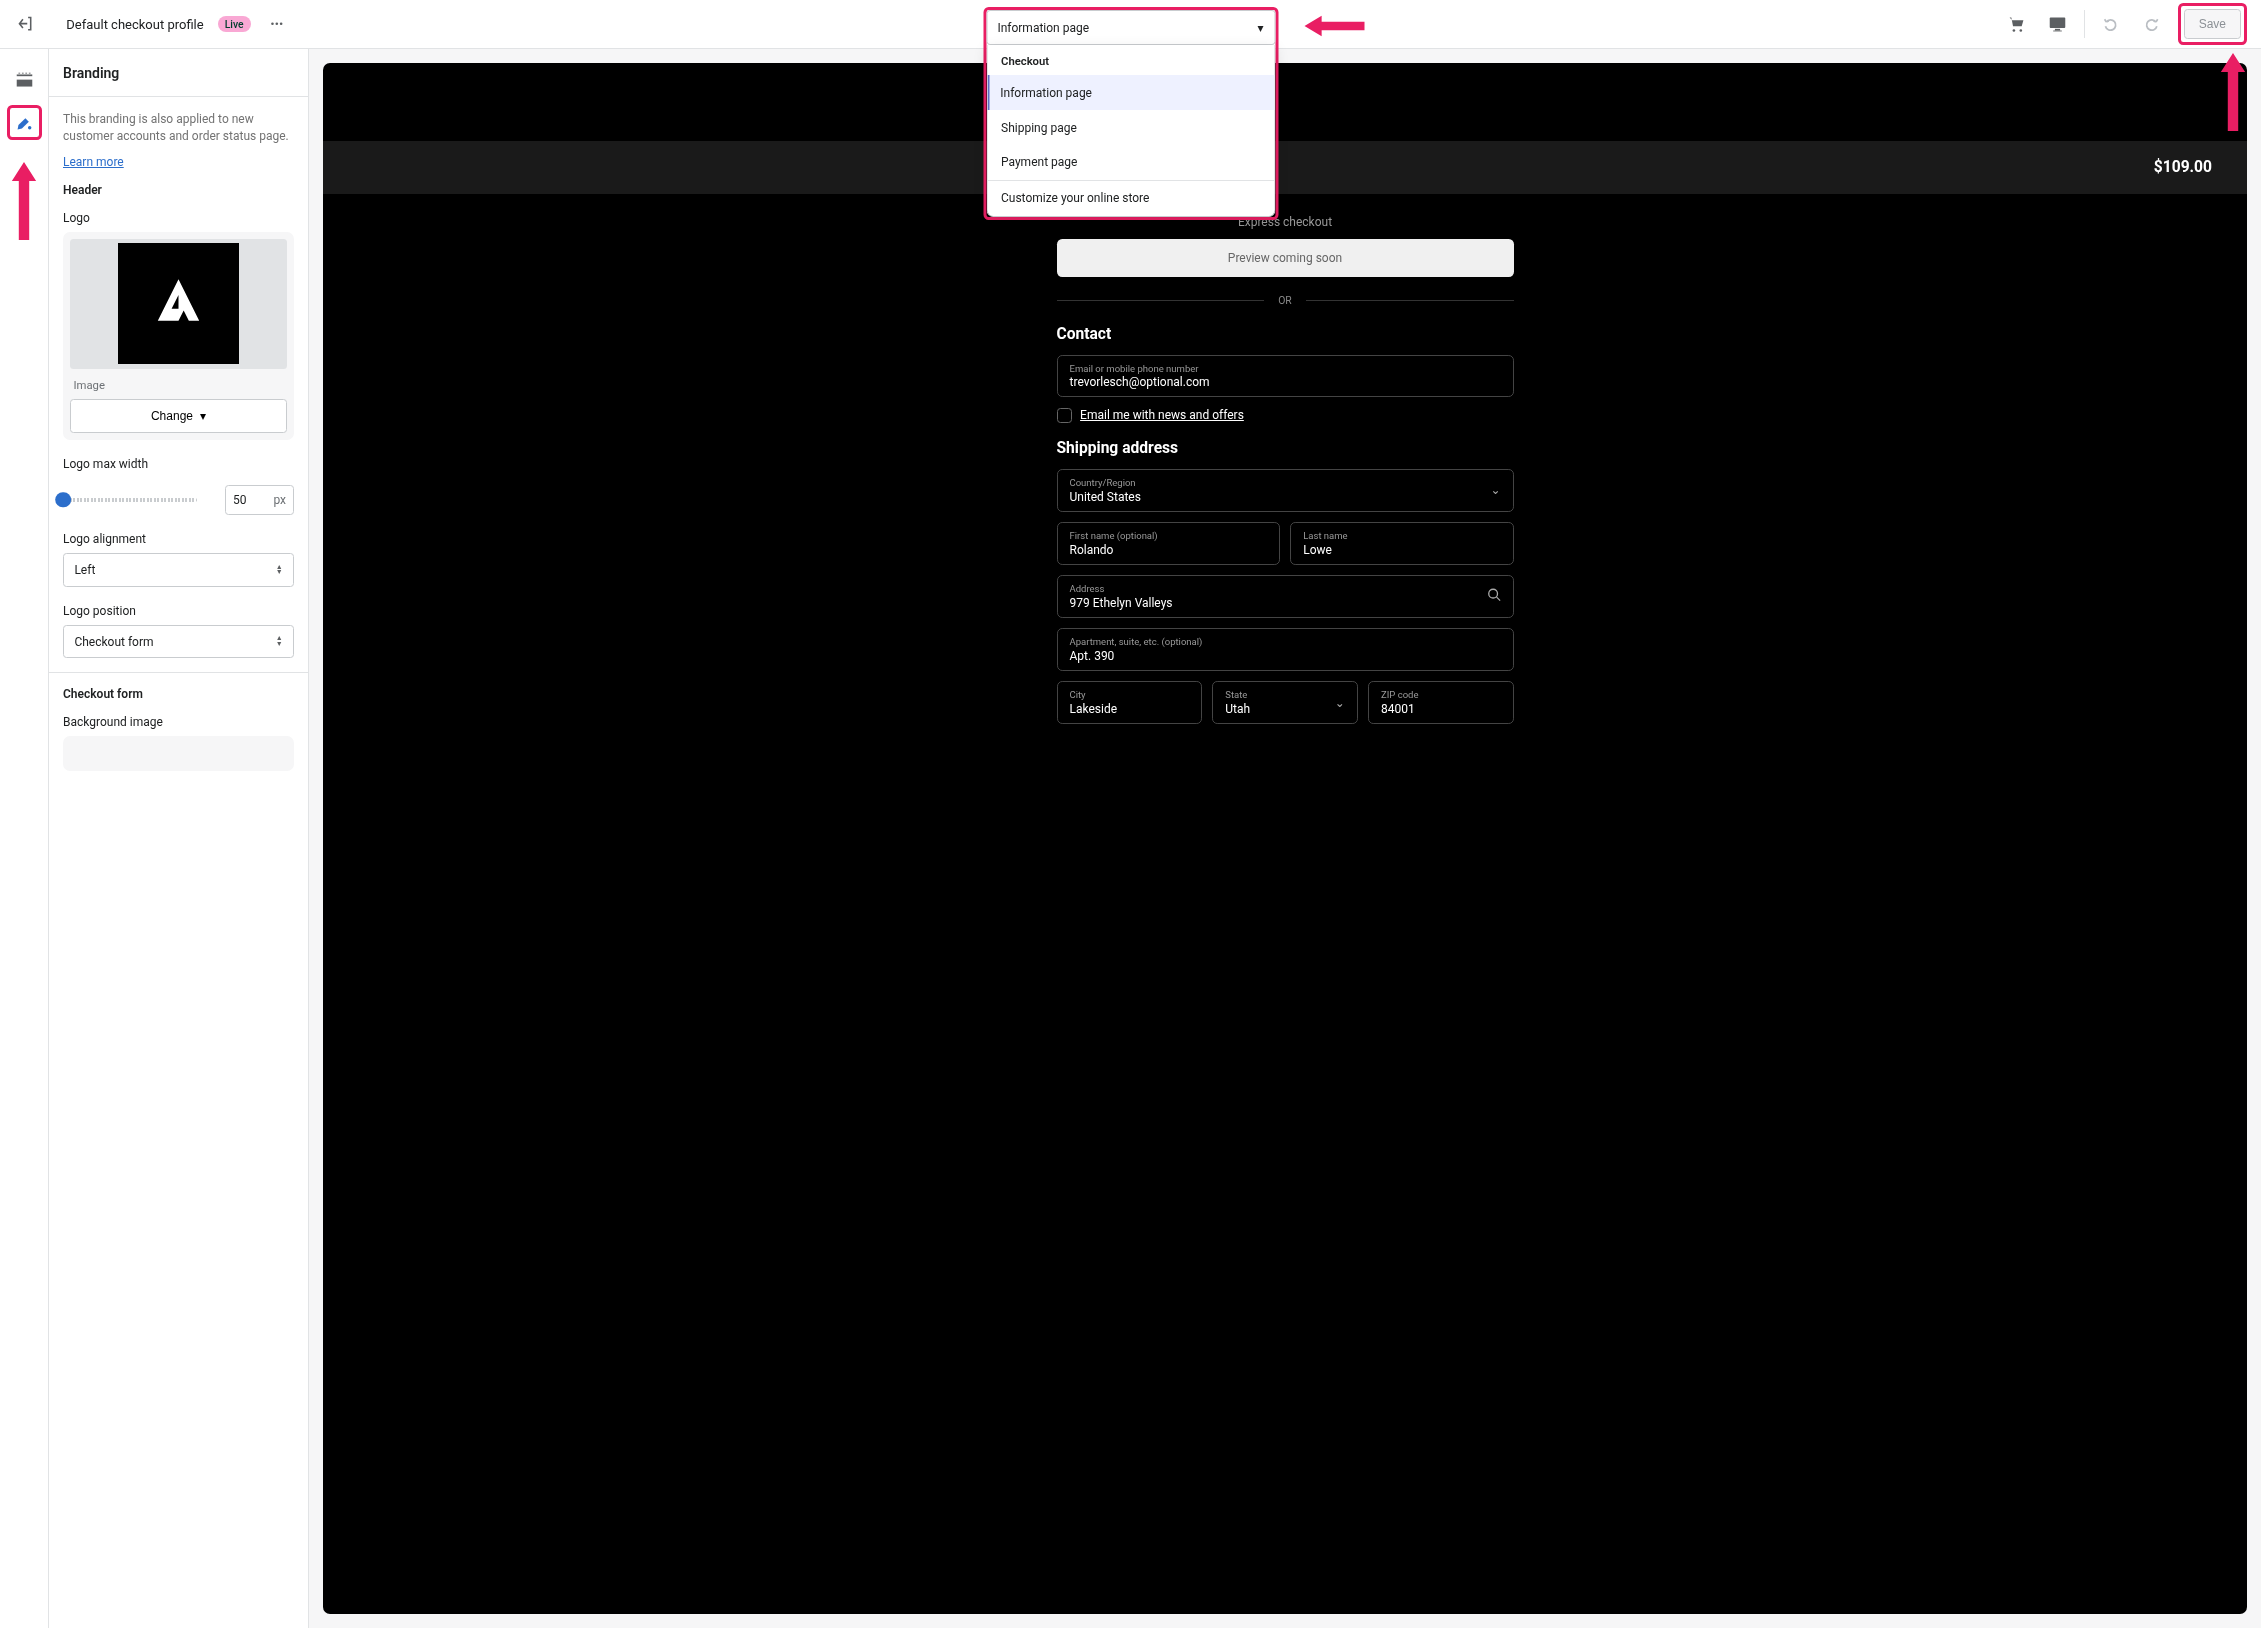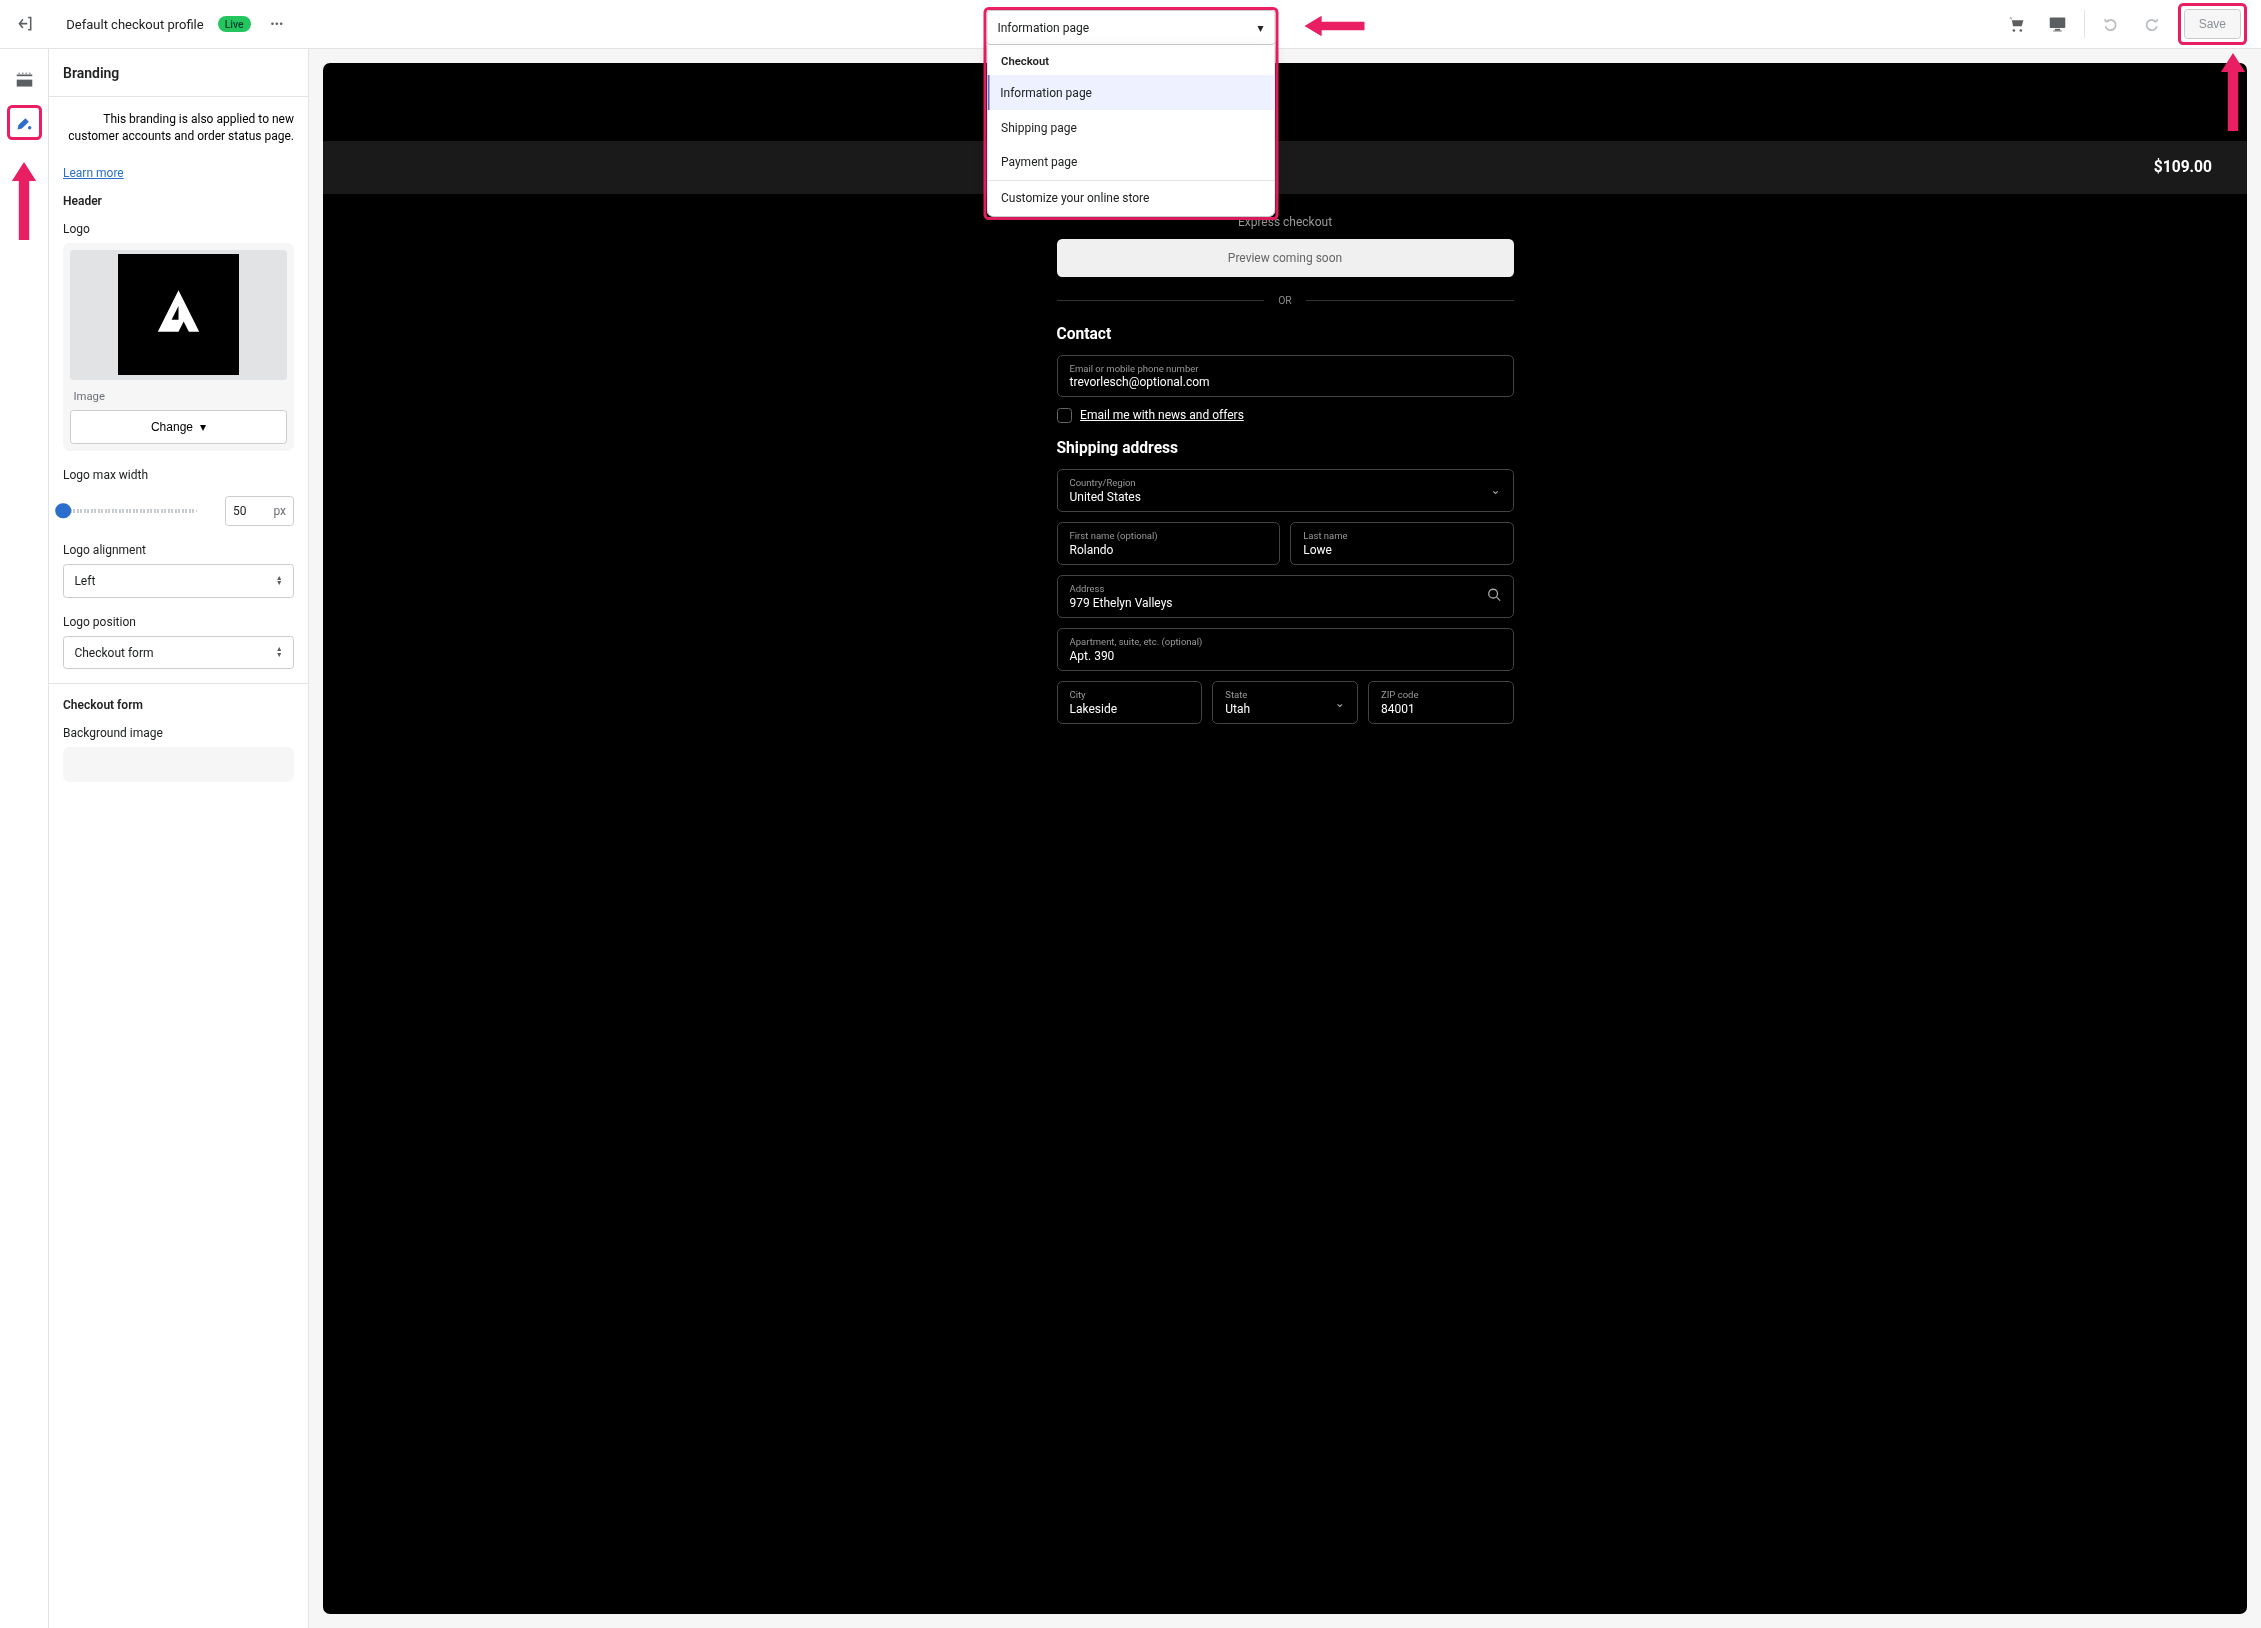--- a/index.html
+++ b/index.html
@@ -4,21 +4,21 @@
 <style>
 * { box-sizing: border-box; margin: 0; padding: 0; }
 body { font-family: -apple-system, BlinkMacSystemFont, "Segoe UI", Roboto, sans-serif; font-size: 12px; color: #202223; background: #fff; overflow: hidden; }
 .app { display: flex; flex-direction: column; height: 100vh; width: 100vw; }
 
 
 .topbar { display: flex; align-items: center; height: 49px; border-bottom: 0.9px solid #e1e3e5; background: #fff; position: relative; }
 .topbar-left { display: flex; align-items: center; gap: 14px; padding-left: 14px; flex: 1; }
 .exit-btn { width: 21px; height: 21px; display: flex; align-items: center; justify-content: center; cursor: pointer; }
 .profile-title { font-size: 13px; color: #202223; margin-left: 17.3px; }
-.live-badge { background: #22c55e; color: #003d2c; font-size: 10.4px; padding: 1.7px 7px; border-radius: 8.7px; font-weight: 500; }
+.live-badge { background: #f9a8d4; color: #003d2c; font-size: 10.4px; padding: 1.7px 7px; border-radius: 8.7px; font-weight: 500; }
 .dots-btn { width: 24px; height: 24px; display: flex; align-items: center; justify-content: center; cursor: pointer; color: #5c5f62; }
 
 .page-selector-wrap { position: absolute; left: 50%; transform: translateX(-50%); top: 7px; width: 295px; z-index: 100; }
 .page-selector { height: 35px; border: 0.9px solid #c9cccf; border-radius: 3.5px; display: flex; align-items: center; padding: 0 10.4px; cursor: pointer; background: #fff; justify-content: space-between; }
 .page-selector-border { border: 3.5px solid #e91e63; border-radius: 5.2px; }
 .page-dropdown { background: #fff; border: 0.9px solid #c9cccf; border-top: none; border-radius: 0 0 7px 7px; box-shadow: 0 3.5px 14px rgba(0,0,0,0.1); overflow: hidden; }
 .dropdown-group-label { font-size: 11.3px; font-weight: 600; padding: 10.4px 14px 7px; color: #202223; }
 .dropdown-item { padding: 10.4px 14px; cursor: pointer; font-size: 12px; }
 .dropdown-item.selected { background: #eef1ff; border-left: 2.6px solid #5c6ac4; padding-left: 11.3px; }
 .dropdown-section { border-top: 0.9px solid #e1e3e5; }
@@ -38,21 +38,21 @@
 
 .icon-rail { width: 49px; background: #fff; border-right: 0.9px solid #e1e3e5; display: flex; flex-direction: column; align-items: center; padding-top: 14px; gap: 7px; position: relative; }
 .rail-btn { width: 35px; height: 35px; display: flex; align-items: center; justify-content: center; border-radius: 5.2px; cursor: pointer; color: #5c5f62; }
 .rail-btn.active-annotated { border: 3.5px solid #e91e63; }
 
 
 .sidebar { width: 260px; border-right: 0.9px solid #e1e3e5; overflow-y: auto; background: #fff; }
 .sidebar-header { padding: 15.6px 14px; font-size: 14px; font-weight: 600; border-bottom: 0.9px solid #e1e3e5; }
 .sidebar-section { padding: 14px; border-bottom: 0.9px solid #e1e3e5; }
 .sidebar-section.nobord { border-bottom: none; }
-.section-desc { font-size: 12px; color: #000000; line-height: 1.4; margin-bottom: 21px; text-align: right; }
+.section-desc { font-size: 12px; color: #737373; line-height: 1.4; margin-bottom: 10px; }
 .link { color: #2c6ecb; text-decoration: underline; cursor: pointer; }
 .section-title { font-size: 12px; font-weight: 600; margin-bottom: 14px; margin-top: 14px; }
 .section-title.first { margin-top: 0; }
 .field-label { font-size: 12px; color: #202223; margin-bottom: 7px; }
 .image-well { background: #f6f6f7; border-radius: 7px; padding: 7px; }
 .image-preview { height: 130px; background: #e1e3e5; display: flex; align-items: center; justify-content: center; border-radius: 3.5px; }
 .logo-box { width: 121px; height: 121px; background: #000; display: flex; align-items: center; justify-content: center; }
 .image-caption { font-size: 11.3px; color: #6d7175; padding: 10.4px 3.5px 7px; }
 .change-btn { width: 100%; background: #fff; border: 0.9px solid #c9cccf; border-radius: 3.5px; padding: 8.7px; font-size: 12px; cursor: pointer; display: flex; align-items: center; justify-content: center; gap: 7px; }
 .slider-row { display: flex; align-items: center; gap: 28px; margin-top: 7px; }

